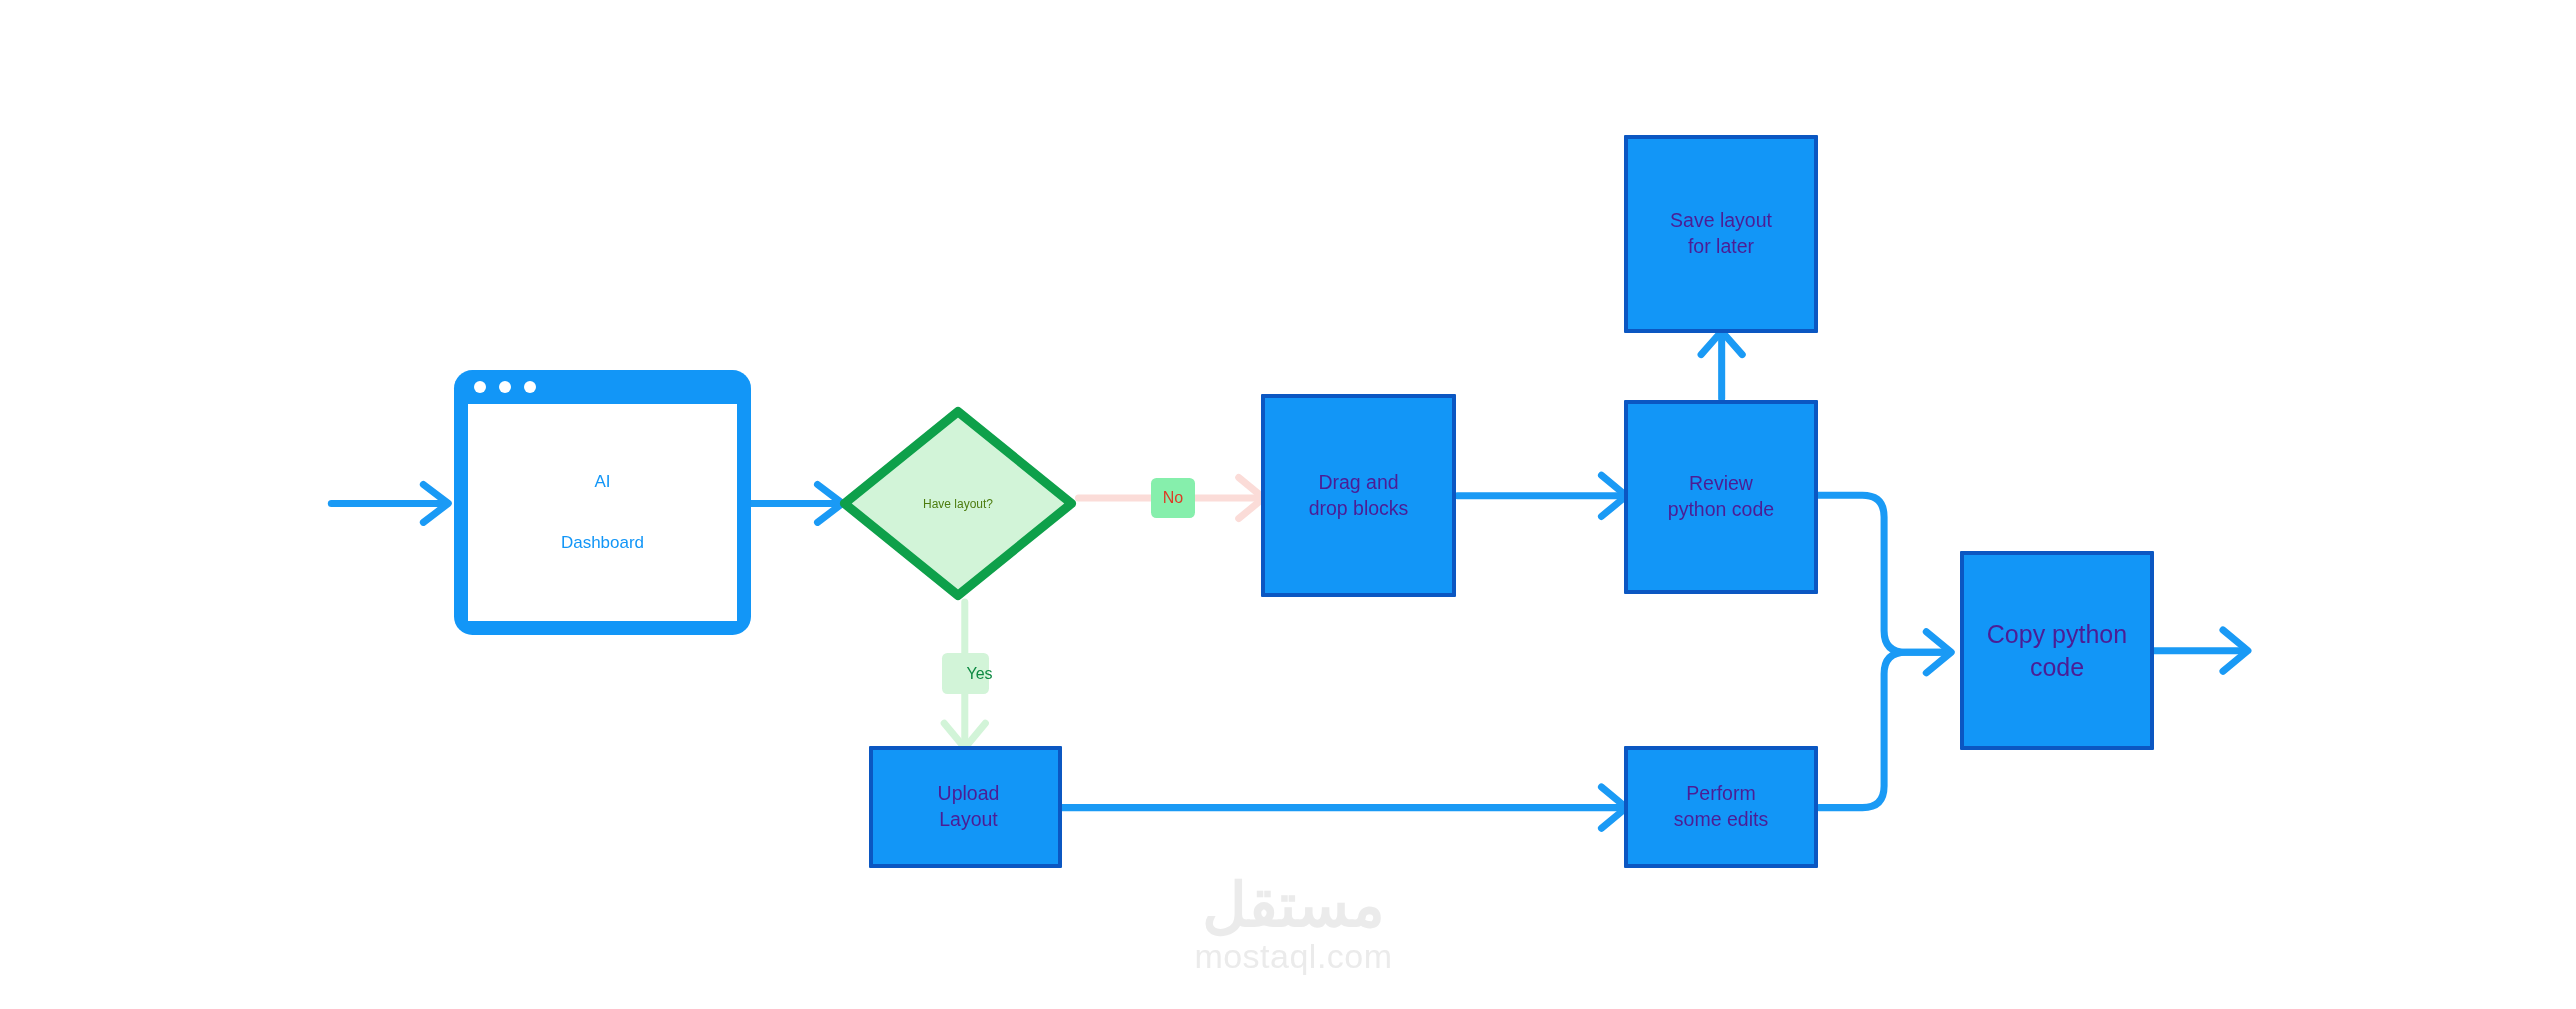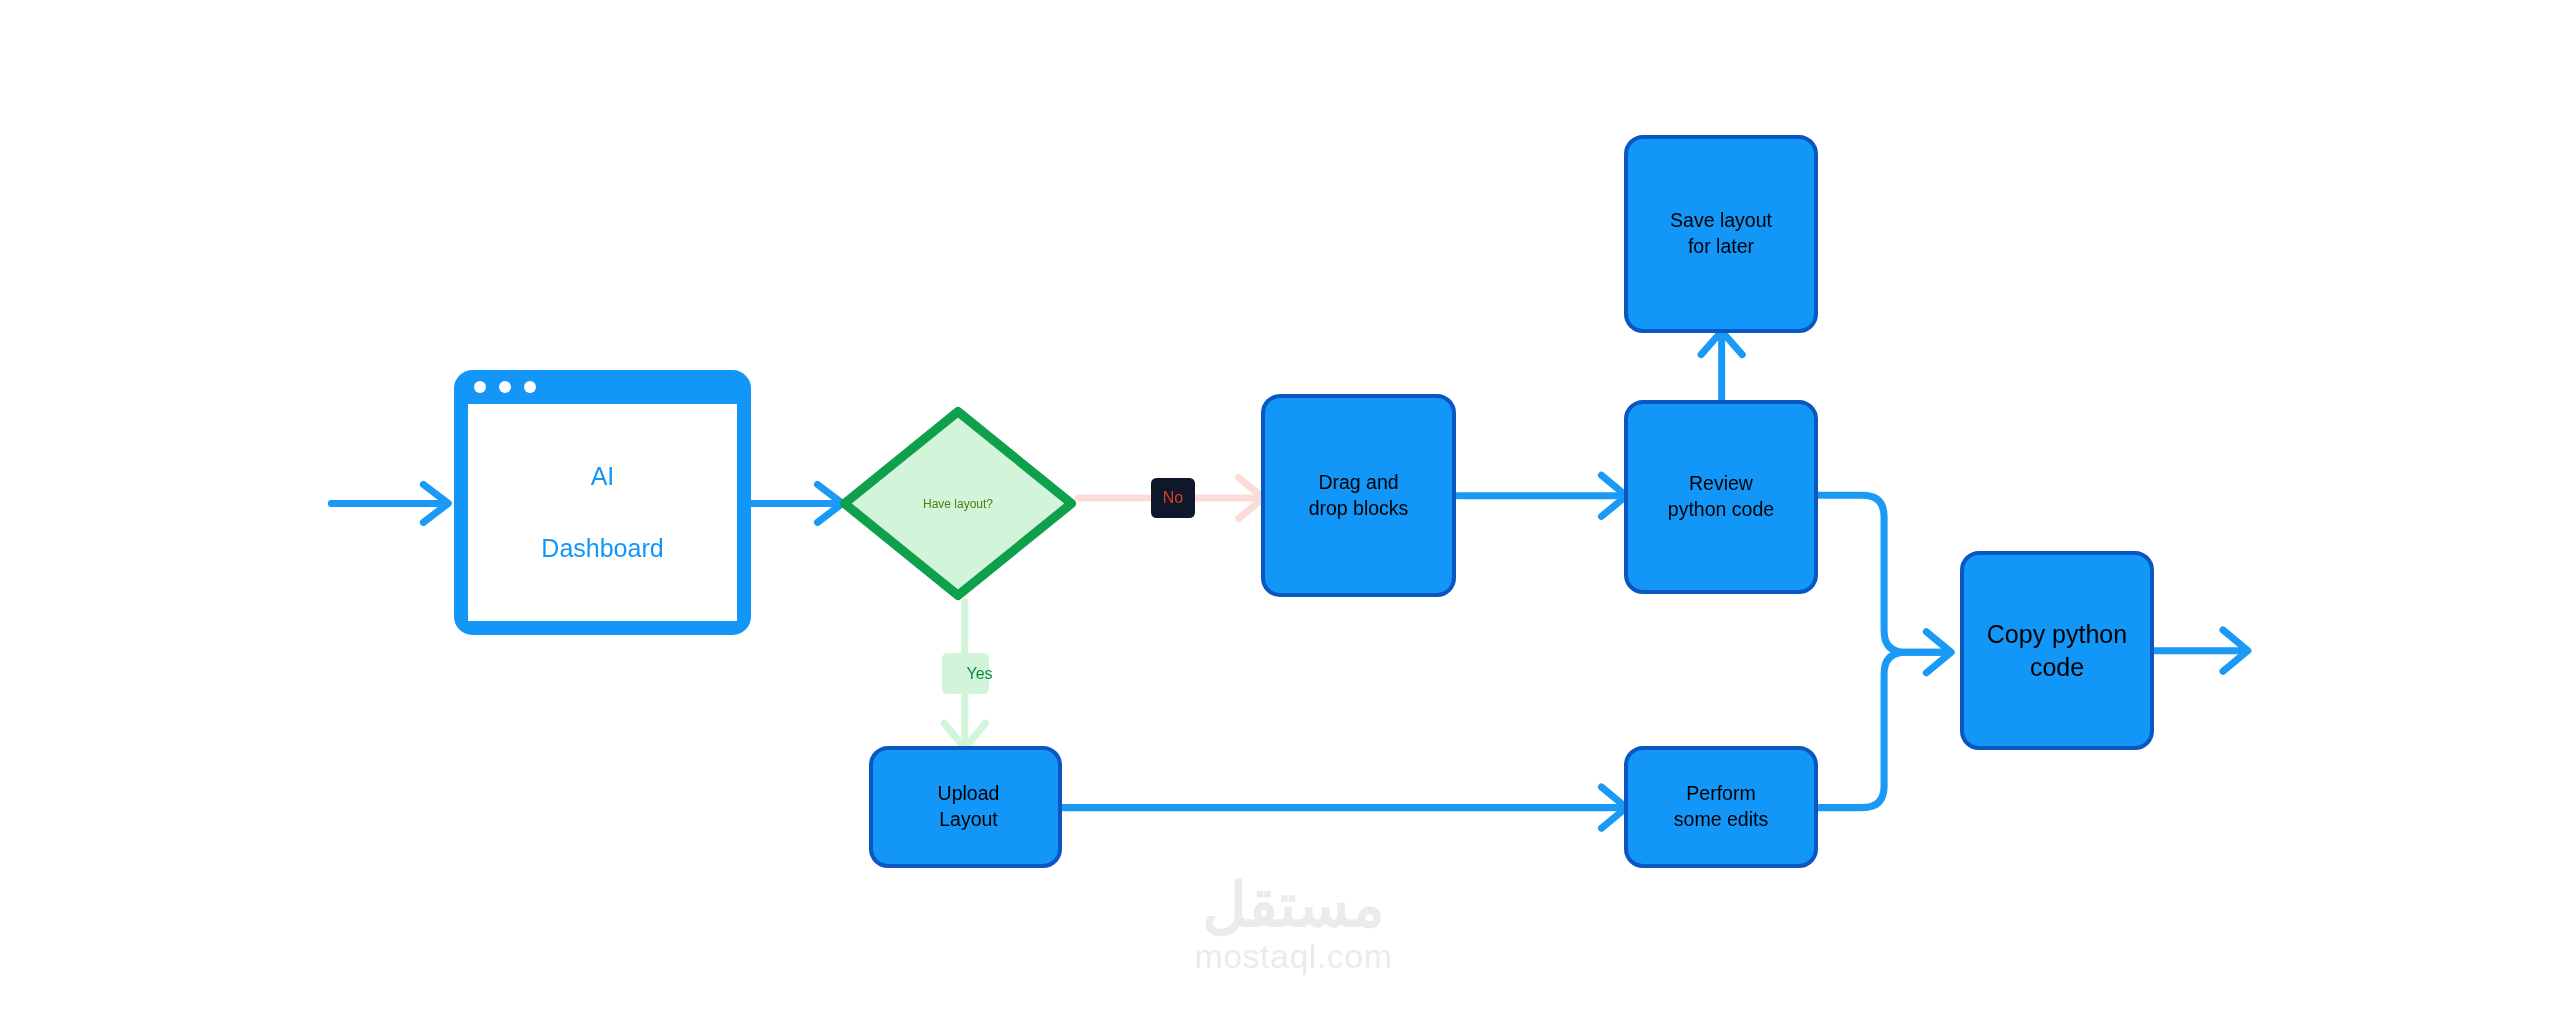--- a/index.html
+++ b/index.html
@@ -29,22 +29,22 @@
     position: absolute;
     box-sizing: border-box;
     display: flex;
     align-items: center;
     justify-content: center;
     text-align: center;
   }
   .proc {
     background: #1296F7;
     border: 4.9px solid #0B57C2;
-    border-radius: 19px;
-    color: #000000;
+    border-radius: 1px;
+    color: #4c1d95;
     line-height: 1.32;
     font-weight: 400;
   }
   .proc span { display: block; }
 
   
   .browser {
     position: absolute;
     box-sizing: border-box;
     background: #1296F7;
@@ -98,21 +98,21 @@
   .edge-label {
     position: absolute;
     box-sizing: border-box;
     display: flex;
     align-items: center;
     justify-content: center;
     border-radius: 5.4px;
     font-size: 16px;
     line-height: 1;
   }
-  .edge-label.no  { background: #0f172a; color: #DD3B26; }
+  .edge-label.no  { background: #86efac; color: #DD3B26; }
   .edge-label.yes { background: #D2F4D8; color: #0E8A43; }
 
   
   .watermark {
     position: absolute;
     display: flex;
     flex-direction: column;
     align-items: center;
     justify-content: center;
     color: #EBEBEB;
@@ -180,21 +180,21 @@
     </g>
   </svg>
 
 
   <div class="browser" style="left:454px; top:370px; width:297px; height:265px;">
     <div class="browser-bar">
       <span class="dot"></span>
       <span class="dot"></span>
       <span class="dot"></span>
     </div>
-    <div class="browser-screen" style="font-size:25px;gap:39px;">
+    <div class="browser-screen" style="font-size:17px;gap:39px;">
       <span>AI</span>
       <span>Dashboard</span>
     </div>
   </div>
 
   <div class="diamond-wrap" style="left:838px; top:405px; width:240px; height:197px;">
     <svg width="240" height="197" viewBox="0 0 444 364">
       <polygon points="222,12 432,182 222,352 12,182" fill="#D2F4D8" stroke="#0EA04A" stroke-width="17" stroke-linejoin="round"></polygon>
     </svg>
     <div class="diamond-label">Have layout?</div>

